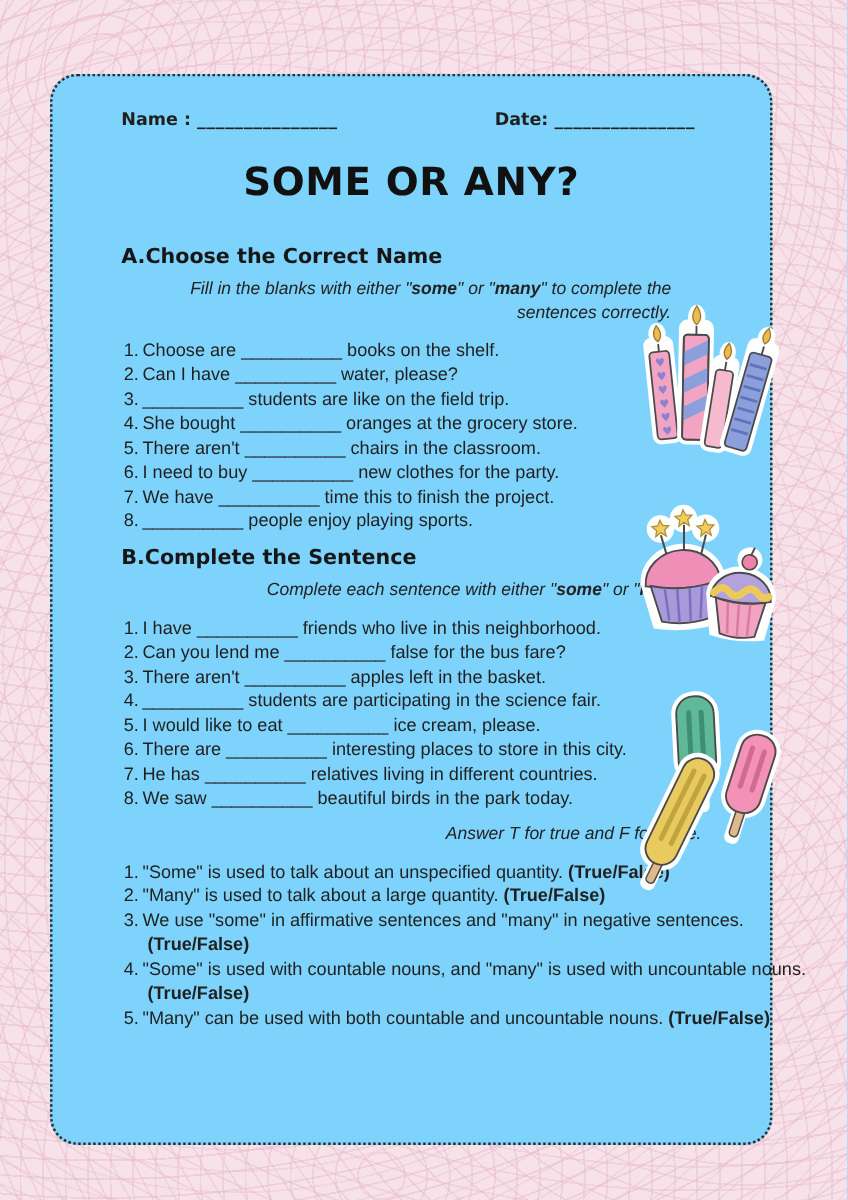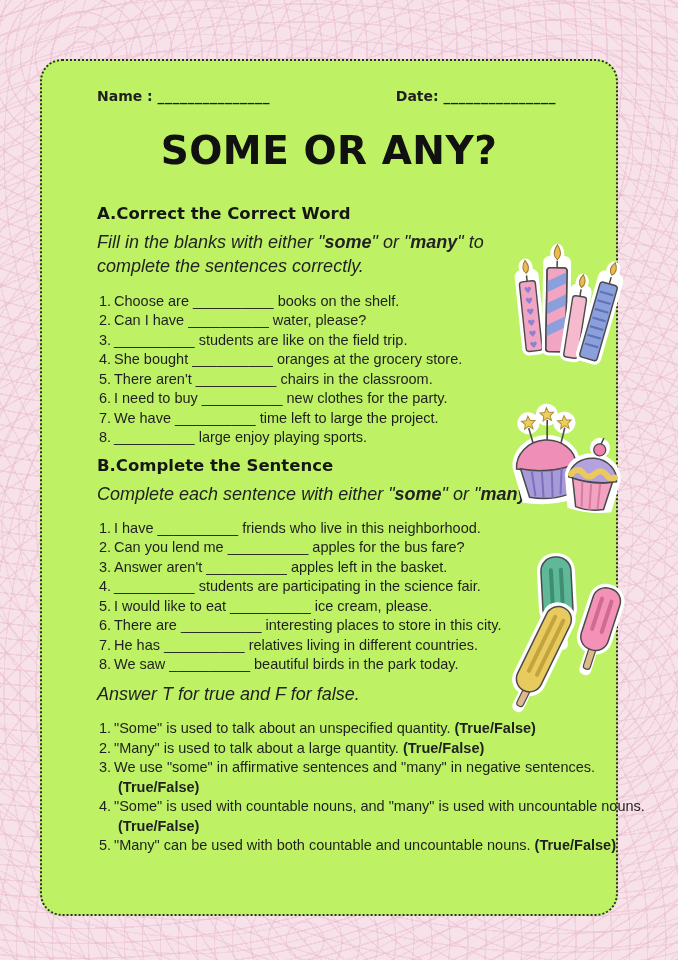--- a/index.html
+++ b/index.html
@@ -10,44 +10,44 @@
       repeating-radial-gradient(circle at 12% 6%,  rgba(231,183,203,.45) 0 1.5px, transparent 1.5px 15px),
       repeating-radial-gradient(circle at 82% 16%, rgba(231,183,203,.38) 0 1.5px, transparent 1.5px 19px),
       repeating-radial-gradient(circle at 28% 55%, rgba(231,183,203,.30) 0 1.5px, transparent 1.5px 17px),
       repeating-radial-gradient(circle at 88% 72%, rgba(231,183,203,.38) 0 1.5px, transparent 1.5px 16px),
       repeating-radial-gradient(circle at 45% 98%, rgba(231,183,203,.40) 0 1.5px, transparent 1.5px 18px);
     font-family:"Liberation Sans",sans-serif;
     color:#1F1F1F;
   }
   .card{
     position:absolute;left:40px;top:59px;width:578px;height:857px;
-    box-sizing:border-box;background:#bef264;
+    box-sizing:border-box;background:#7dd3fc;
     border:2px dotted #2E2E2E;border-radius:22px;
   }
   .topline{
     display:flex;justify-content:space-between;
     margin:27px 60px 0 55px;font-size:14px;font-weight:bold;
     font-family:"DejaVu Sans",sans-serif;
   }
   .blank{font-weight:bold;letter-spacing:.5px;}
   .title{
     text-align:center;margin:24px 0 0 0;
     font-family:"DejaVu Sans",sans-serif;font-weight:900;
-    font-size:39px;letter-spacing:.5px;color:#111;
+    font-size:31px;letter-spacing:.5px;color:#111;
   }
   h2{
     margin:0 0 0 55px;font-size:16.5px;
     font-family:"DejaVu Sans",sans-serif;font-weight:bold;color:#161616;
   }
   .h2-a{margin-top:31px;}
   .h2-b{margin-top:8px;}
   .h2-c{margin-top:25px;}
   .instr{
-    margin:7px 55px 0 55px;font-size:18px;font-style:italic;
-    line-height:1.35;color:#222;
+    margin:7px 55px 0 55px;font-size:14px;font-style:italic;
+    line-height:1.35;color:#222;text-align:right;
   }
   .instr-a{max-width:440px;}
   .list{margin:13px 0 0 57px;font-size:14.5px;line-height:19.5px;}
   .list-ab{width:470px;}
   .list-c{width:552px;}
   .row{display:flex;}
   .num{flex:0 0 15px;}
   .txt{flex:1;}
   .tf{margin-left:4px;}
   b{font-weight:bold;}
@@ -67,21 +67,21 @@
       <span class="blank">_______________</span>
     </div>
     <div>
       <span>Date:</span>
       <span class="blank">_______________</span>
     </div>
   </div>
 
   <div class="title">SOME OR ANY?</div>
 
-  <h2 class="h2-a">A.Correct the Correct Word</h2>
+  <h2 class="h2-a">A.Choose the Correct Name</h2>
   <p class="instr instr-a"><span>Fill in the blanks with either "</span><b>some</b><span>" or "</span><b>many</b><span>" to complete the sentences correctly.</span></p>
   <div class="list list-ab">
     <div class="row">
         <span class="num">1.</span>
         <span class="txt">Choose are __________ books on the shelf.</span>
       </div>
     <div class="row">
         <span class="num">2.</span>
         <span class="txt">Can I have __________ water, please?</span>
       </div>
@@ -96,42 +96,42 @@
     <div class="row">
         <span class="num">5.</span>
         <span class="txt">There aren't __________ chairs in the classroom.</span>
       </div>
     <div class="row">
         <span class="num">6.</span>
         <span class="txt">I need to buy __________ new clothes for the party.</span>
       </div>
     <div class="row">
         <span class="num">7.</span>
-        <span class="txt">We have __________ time left to large the project.</span>
+        <span class="txt">We have __________ time this to finish the project.</span>
       </div>
     <div class="row">
         <span class="num">8.</span>
-        <span class="txt">__________ large enjoy playing sports.</span>
+        <span class="txt">__________ people enjoy playing sports.</span>
       </div>
   </div>
 
   <h2 class="h2-b">B.Complete the Sentence</h2>
   <p class="instr"><span>Complete each sentence with either "</span><b>some</b><span>" or "</span><b>many</b><span>" .</span></p>
   <div class="list list-ab">
     <div class="row">
         <span class="num">1.</span>
         <span class="txt">I have __________ friends who live in this neighborhood.</span>
       </div>
     <div class="row">
         <span class="num">2.</span>
-        <span class="txt">Can you lend me __________ apples for the bus fare?</span>
+        <span class="txt">Can you lend me __________ false for the bus fare?</span>
       </div>
     <div class="row">
         <span class="num">3.</span>
-        <span class="txt">Answer aren't __________ apples left in the basket.</span>
+        <span class="txt">There aren't __________ apples left in the basket.</span>
       </div>
     <div class="row">
         <span class="num">4.</span>
         <span class="txt">__________ students are participating in the science fair.</span>
       </div>
     <div class="row">
         <span class="num">5.</span>
         <span class="txt">I would like to eat __________ ice cream, please.</span>
       </div>
     <div class="row">

